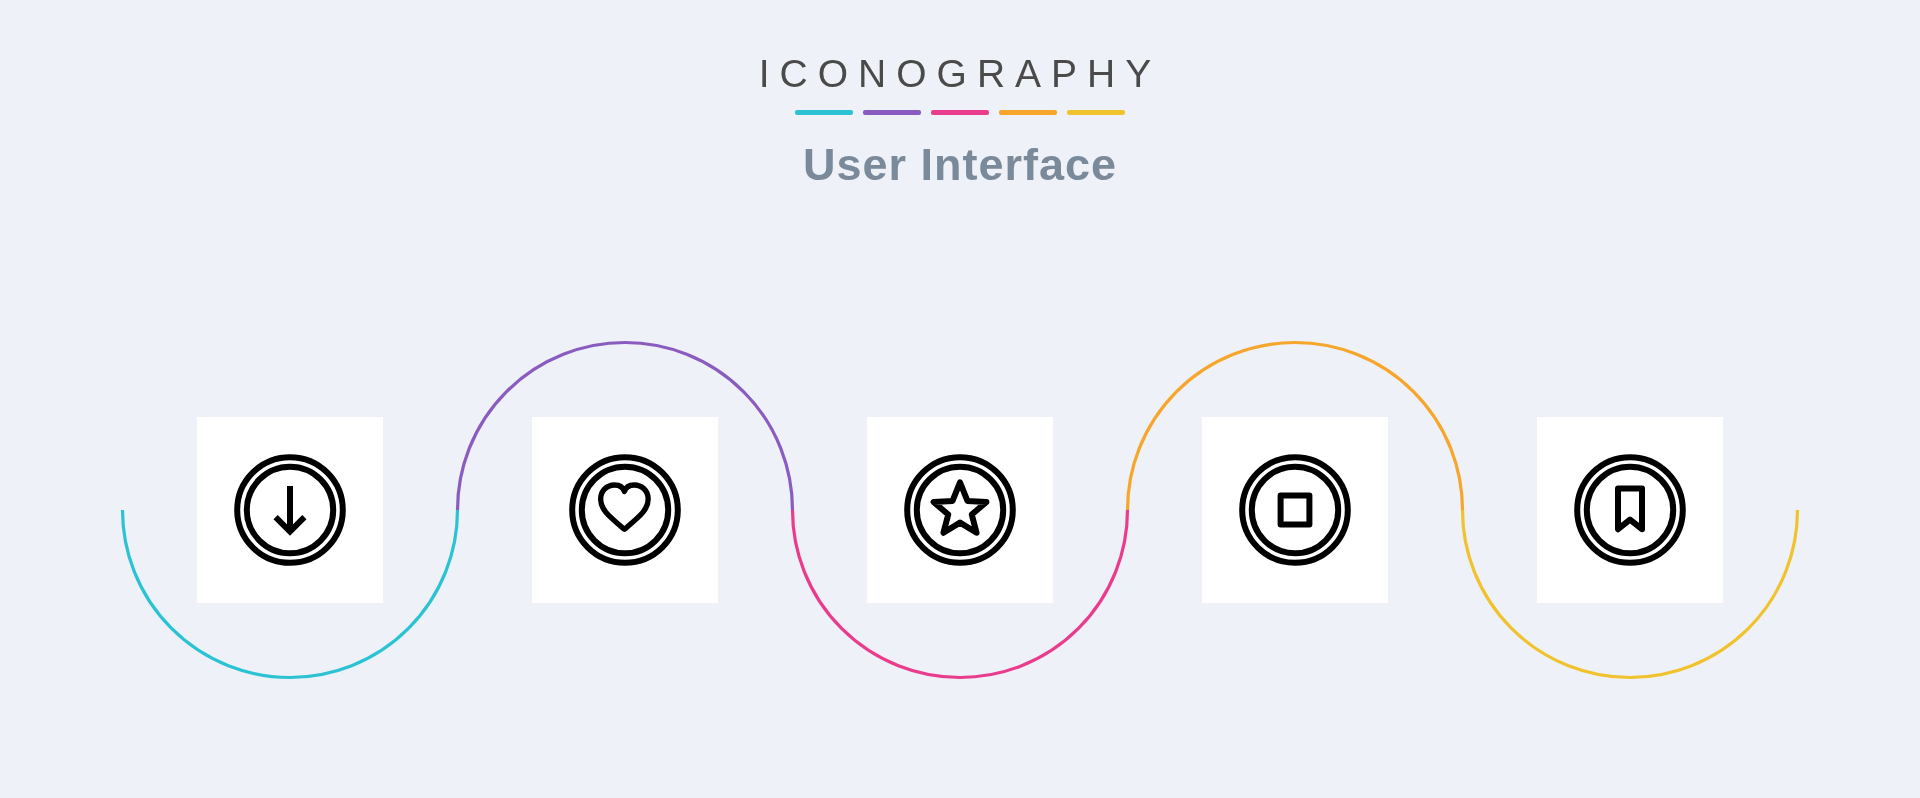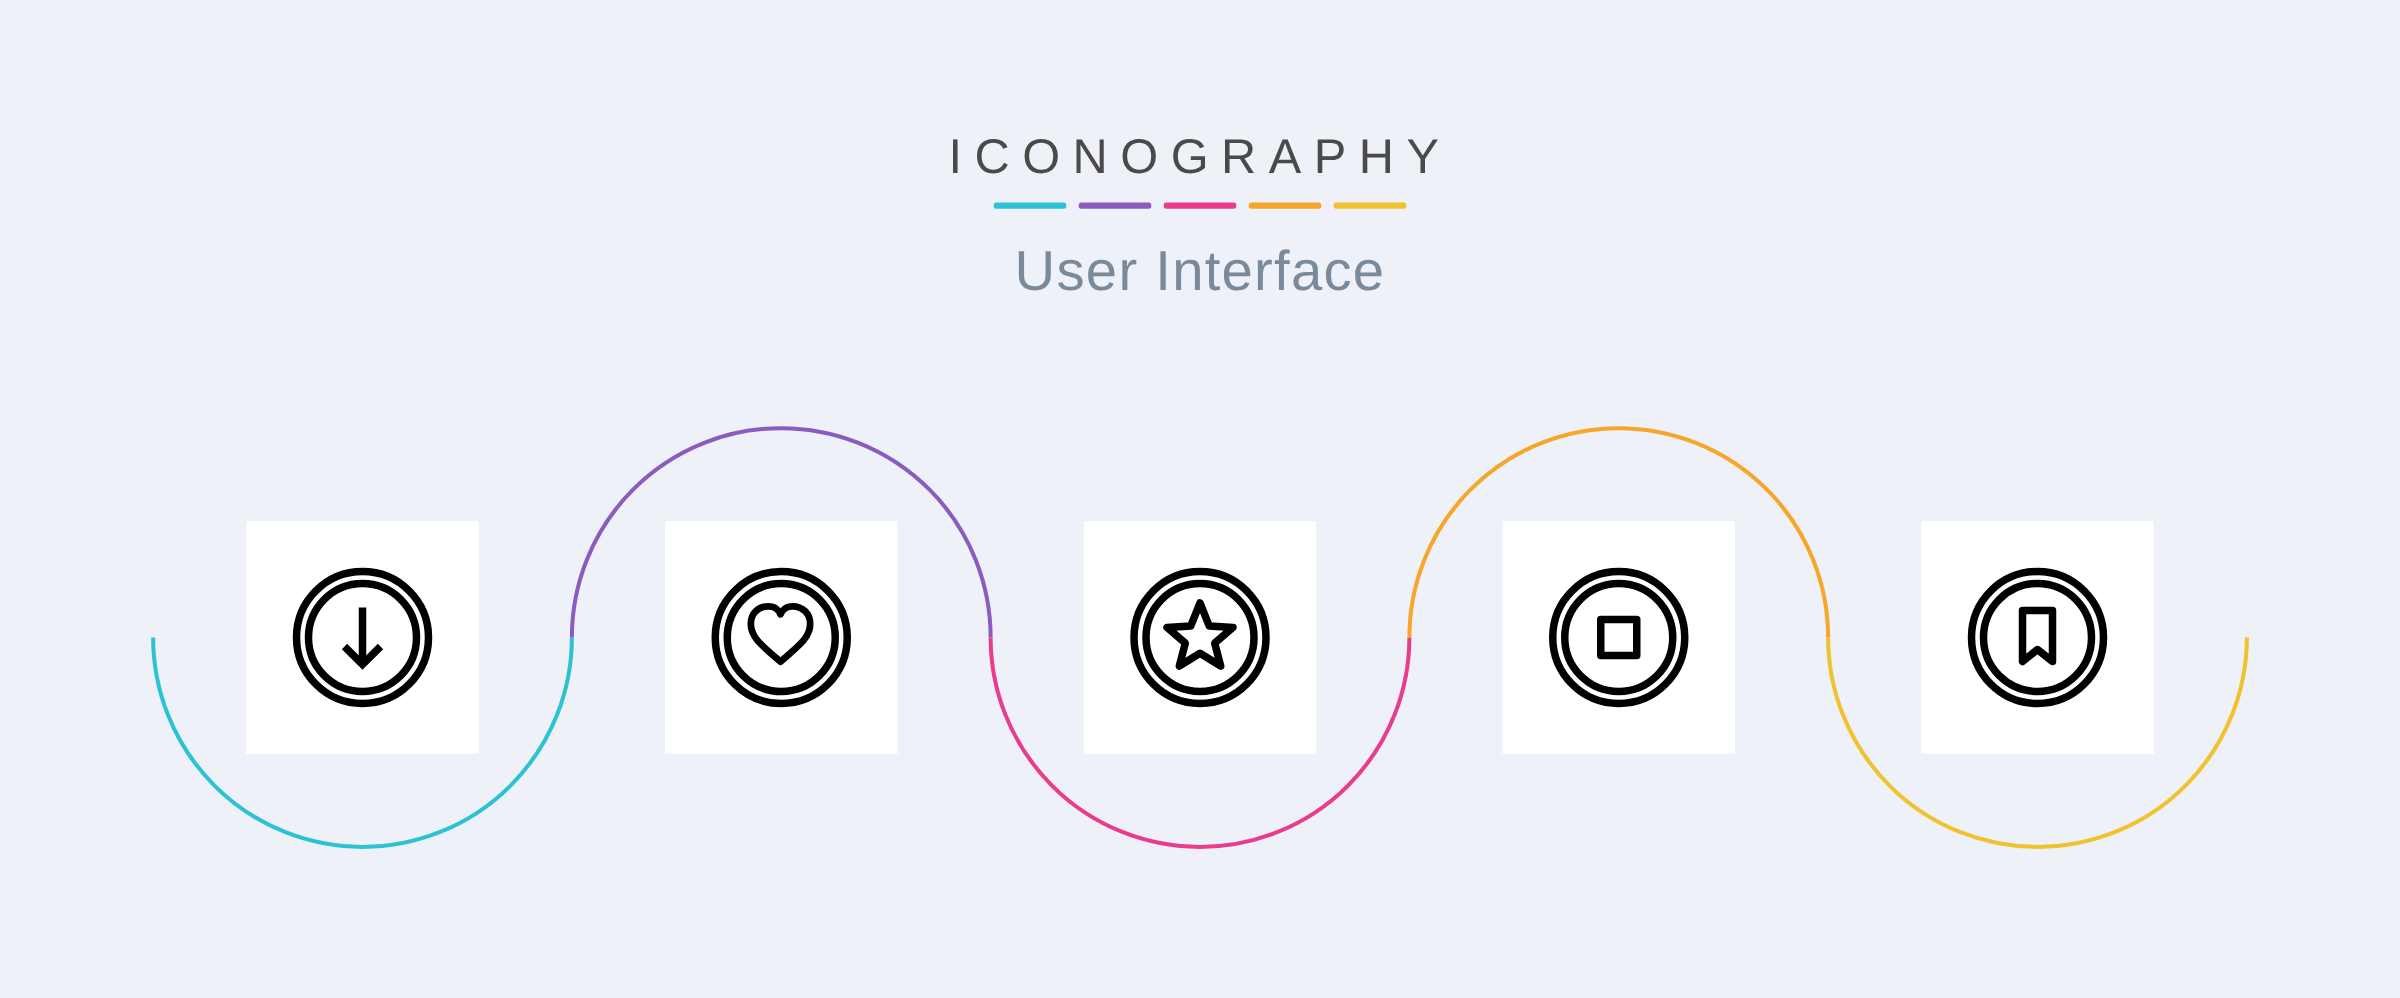--- a/index.html
+++ b/index.html
@@ -6,21 +6,21 @@
   body {
     width: 1920px;
     height: 798px;
     background: #eef1f7;
     font-family: "Helvetica Neue", Arial, sans-serif;
     position: relative;
     overflow: hidden;
   }
   .header {
     text-align: center;
-    padding-top: 104px;
+    padding-top: 52px;
   }
   .brand {
     font-size: 39px;
     letter-spacing: 10px;
     color: #4a4a4a;
     font-weight: 400;
   }
   .underline-row {
     display: flex;
     justify-content: center;
@@ -29,21 +29,21 @@
   }
   .underline {
     width: 58px;
     height: 5px;
     border-radius: 2px;
   }
   .subtitle {
     margin-top: 24px;
     font-size: 45px;
     color: #7b8a9a;
-    font-weight: 400;
+    font-weight: 700;
     letter-spacing: 1px;
   }
   .stage {
     position: absolute;
     left: 0; top: 0;
     width: 1920px;
     height: 798px;
     pointer-events: none;
   }
   .card {

